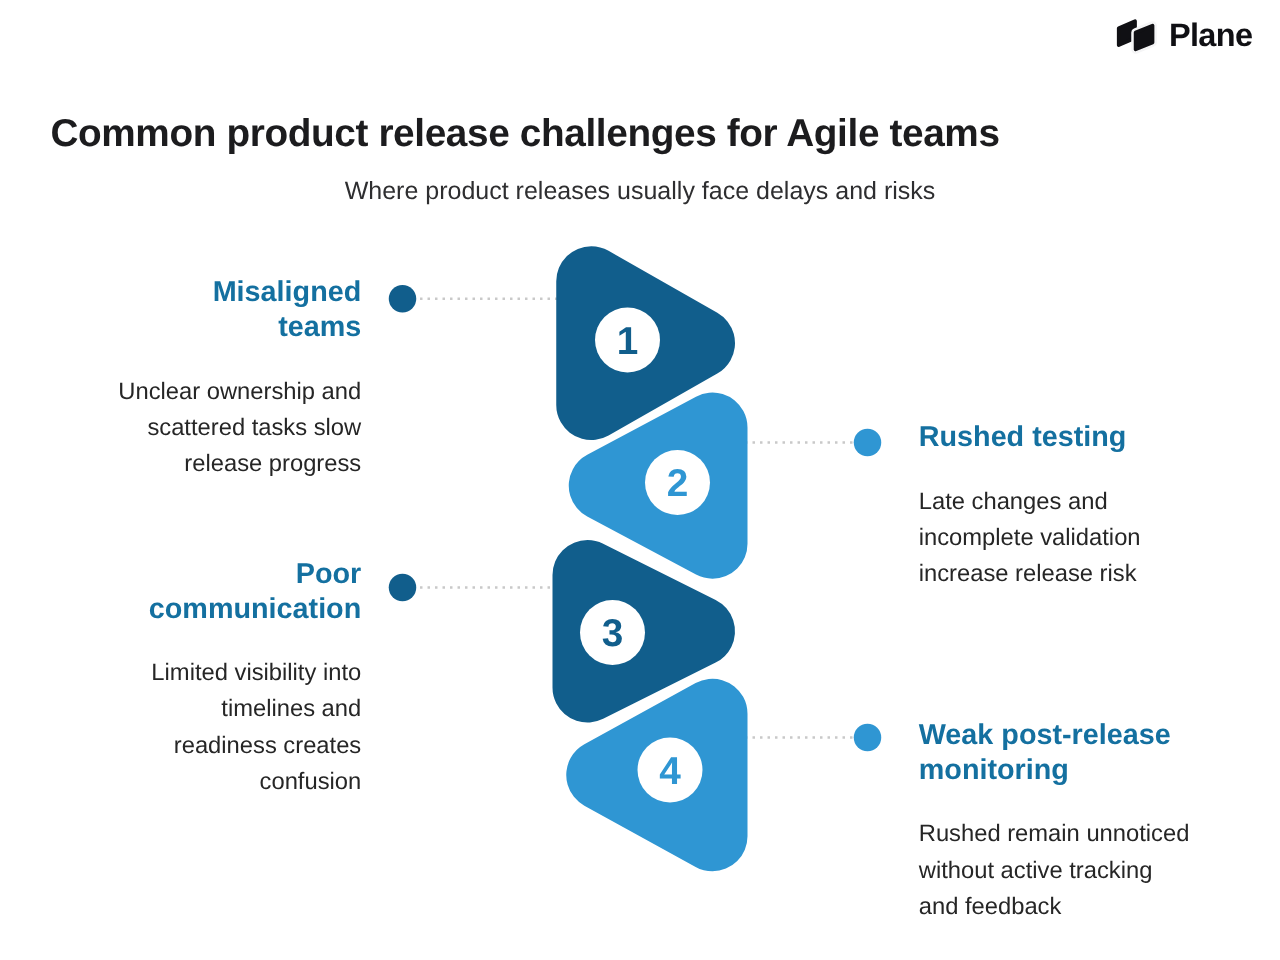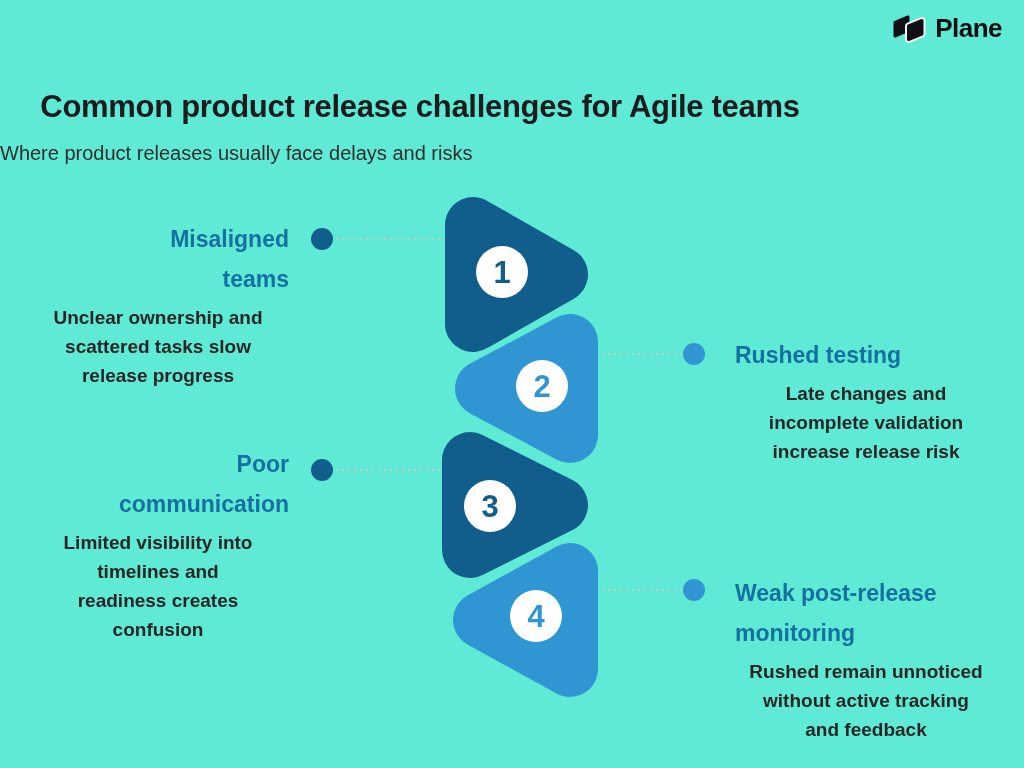--- a/index.html
+++ b/index.html
@@ -5,21 +5,21 @@
   * { margin: 0; padding: 0; box-sizing: border-box; }
   html, body { width: 1024px; height: 768px; }
   body {
     font-family: "Liberation Sans", sans-serif;
     background: #e9e9ea;
   }
   .canvas {
     position: relative;
     width: 1024px;
     height: 768px;
-    background: #5eead4;
+    background: #ffffff;
     overflow: hidden;
   }
   
   .logo {
     position: absolute;
     top: 13px;
     right: 22px;
     display: flex;
     align-items: center;
     gap: 7px;
@@ -41,21 +41,21 @@
     line-height: 38px;
     font-weight: 700;
     color: #1c1c1e;
     letter-spacing: -0.3px;
   }
   .subtitle {
     position: absolute;
     top: 140px;
     left: 0;
     width: 1024px;
-    text-align: left;
+    text-align: center;
     font-size: 20px;
     line-height: 26px;
     font-weight: 400;
     color: #2e2e30;
   }
   
   .graphic {
     position: absolute;
     top: 0; left: 0;
     width: 1024px;
@@ -63,33 +63,32 @@
   }
   
   .item {
     position: absolute;
     width: 262px;
   }
   .item.left  { text-align: right; }
   .item.right { text-align: left; }
   .item-heading {
     font-size: 23px;
-    line-height: 40px;
+    line-height: 28px;
     font-weight: 600;
     color: #1470a0;
     white-space: pre-line;
   }
   .item-body {
-    margin-top: 4px;
+    margin-top: 24px;
     font-size: 19px;
     line-height: 29px;
-    font-weight: 700;
+    font-weight: 400;
     color: #262626;
     white-space: pre-line;
-    text-align: center;
   }
   #item-1 { top: 219px; right: 735px; }
   #item-3 { top: 444px; right: 735px; }
   #item-2 { top: 335px; left: 735px; }
   #item-4 { top: 573px; left: 735px; }
   .num-text {
     font-family: "Liberation Sans", sans-serif;
     font-weight: bold;
     font-size: 31px;
   }

